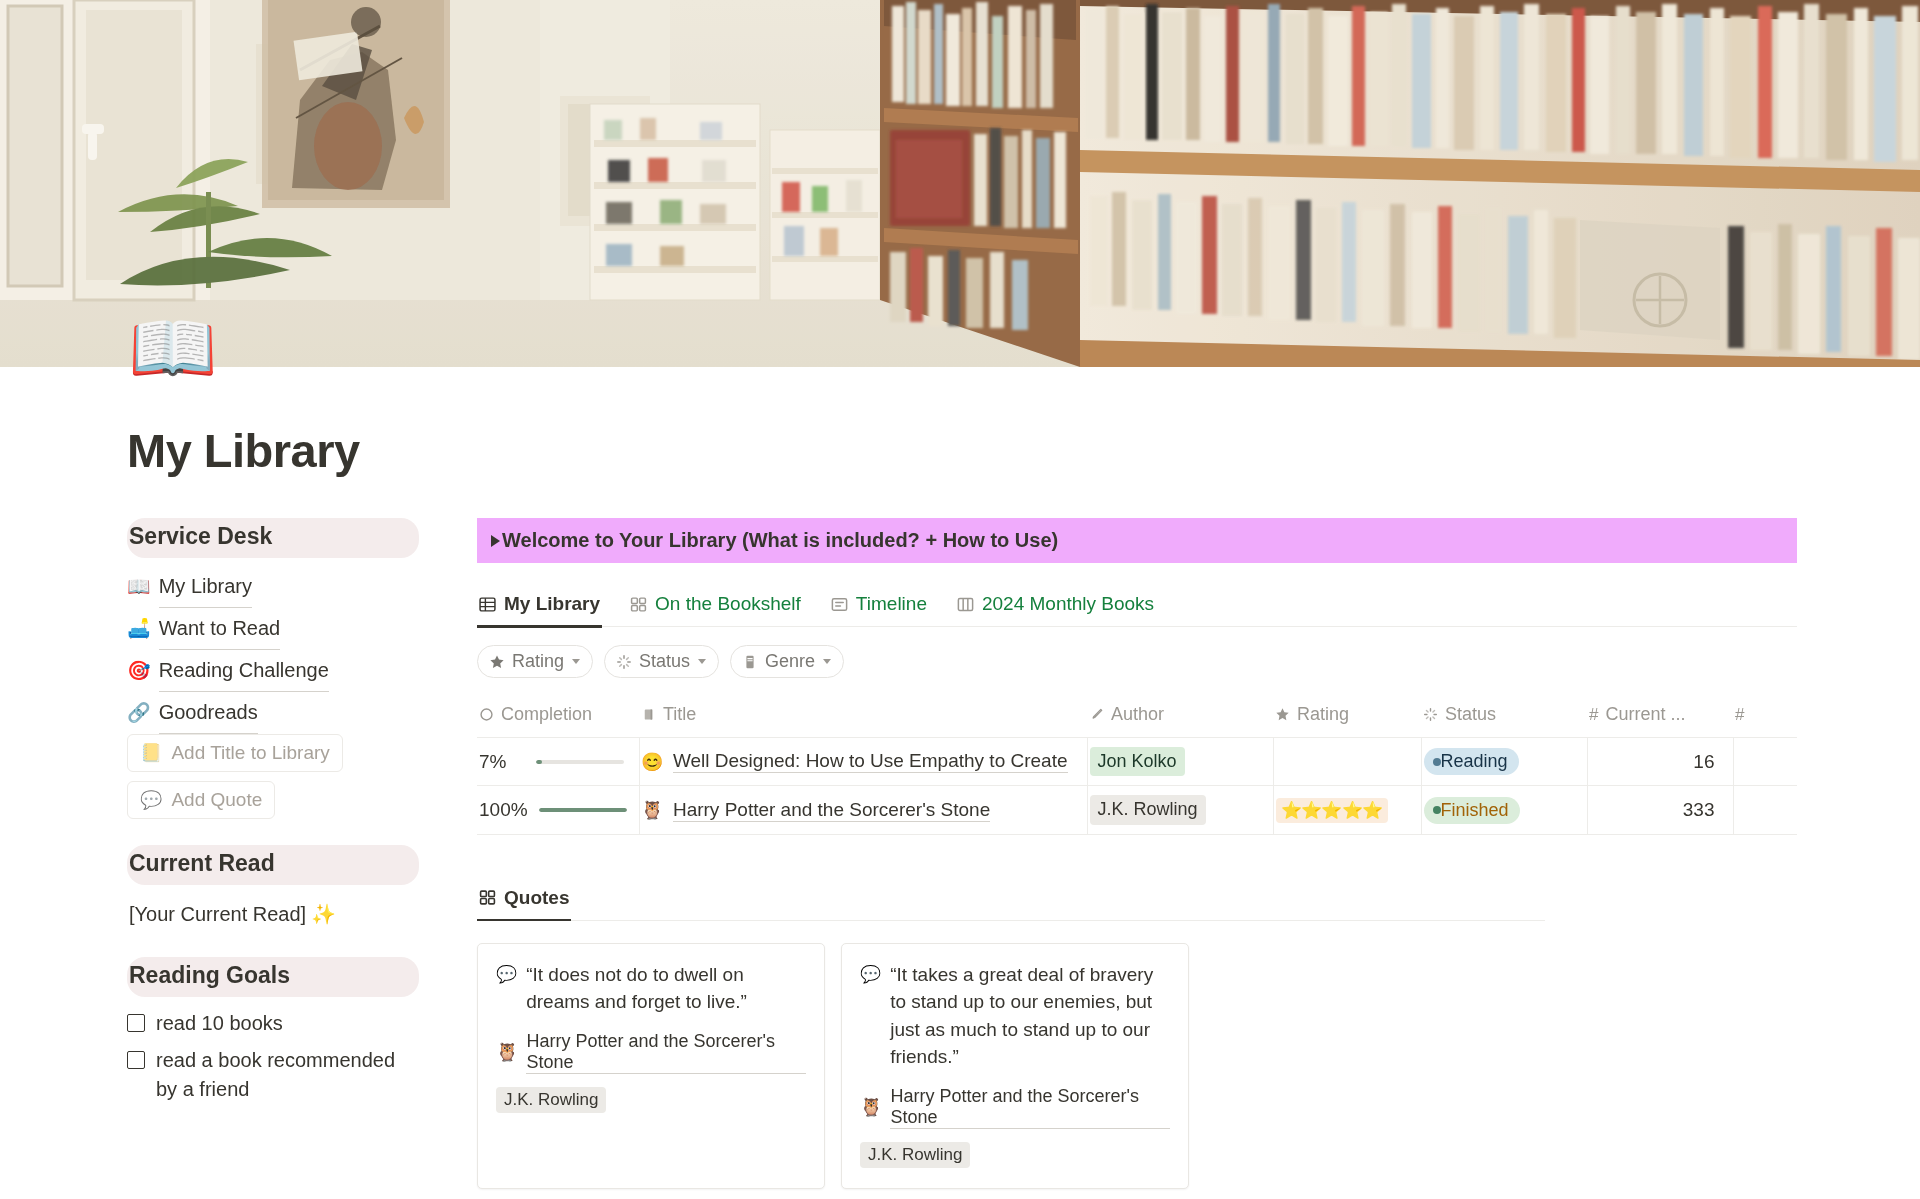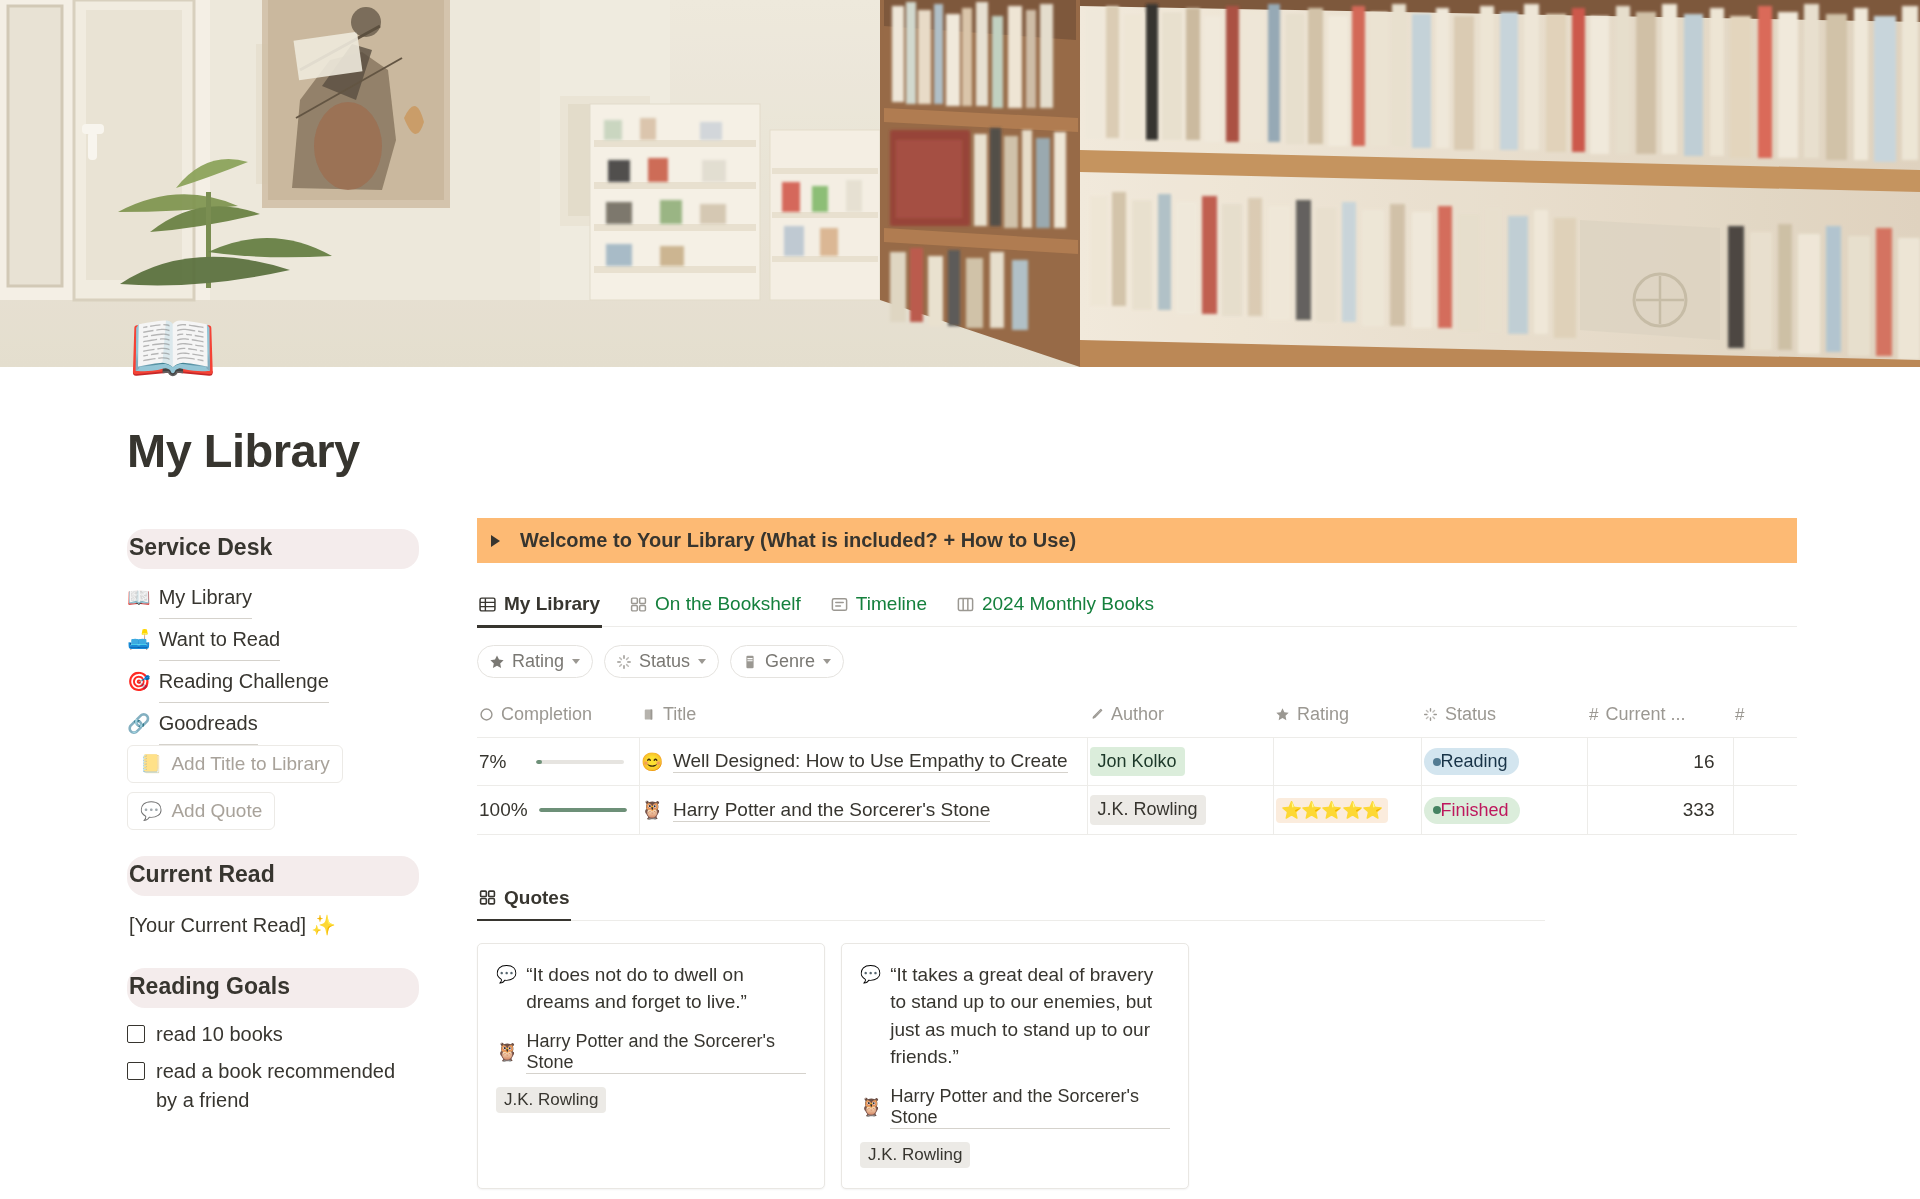--- a/index.html
+++ b/index.html
@@ -59,21 +59,21 @@
     width: 304px;
     flex: 0 0 304px;
     padding-right: 12px;
   }
   .section-head {
     background: #f4ecec;
     font-size: 23px;
     font-weight: bold;
     color: #37352f;
     padding: 4px 6px 6px 2px;
-    margin: 11px 0 8px 0;
+    margin: 0 0 8px 0;
     line-height: 1.3;
     border-radius: 18px;
   }
   .section-head.spaced { margin-top: 26px; }
 
   .nav-item {
     display: flex;
     align-items: baseline;
     gap: 8px;
     font-size: 20px;
@@ -131,24 +131,24 @@
 
   
   .main {
     flex: 1 1 auto;
     min-width: 0;
     padding-left: 46px;
     padding-right: 0;
   }
 
   .callout {
-    background: #fdba74;
+    background: #f0abfc;
     display: flex;
     align-items: center;
-    gap: 20px;
+    gap: 2px;
     padding: 11px 14px;
     font-size: 20px;
     font-weight: bold;
     color: #37352f;
     width: 1320px;
     cursor: pointer;
   }
   .tri {
     width: 0; height: 0;
     border-left: 9px solid #37352f;
@@ -292,21 +292,21 @@
   .badge {
     display: inline-flex;
     align-items: center;
     border-radius: 999px;
     padding: 3px 11px 3px 9px;
     font-size: 18px;
   }
   .badge .dot { width: 8px; height: 8px; border-radius: 50%; display:block; }
   .badge.reading  { background: #d3e5ef; color: #183347; }
   .badge.reading .dot  { background: #527b92; }
-  .badge.finished { background: #dbeddb; color: #be185d; text-align: right; }
+  .badge.finished { background: #dbeddb; color: #a16207; text-align: right; }
   .badge.finished .dot { background: #448361; }
 
   .stars {
     background: #fbecdd;
     border-radius: 4px;
     padding: 2px 6px;
     display: inline-block;
     font-size: 17px;
     letter-spacing: -1px;
   }

